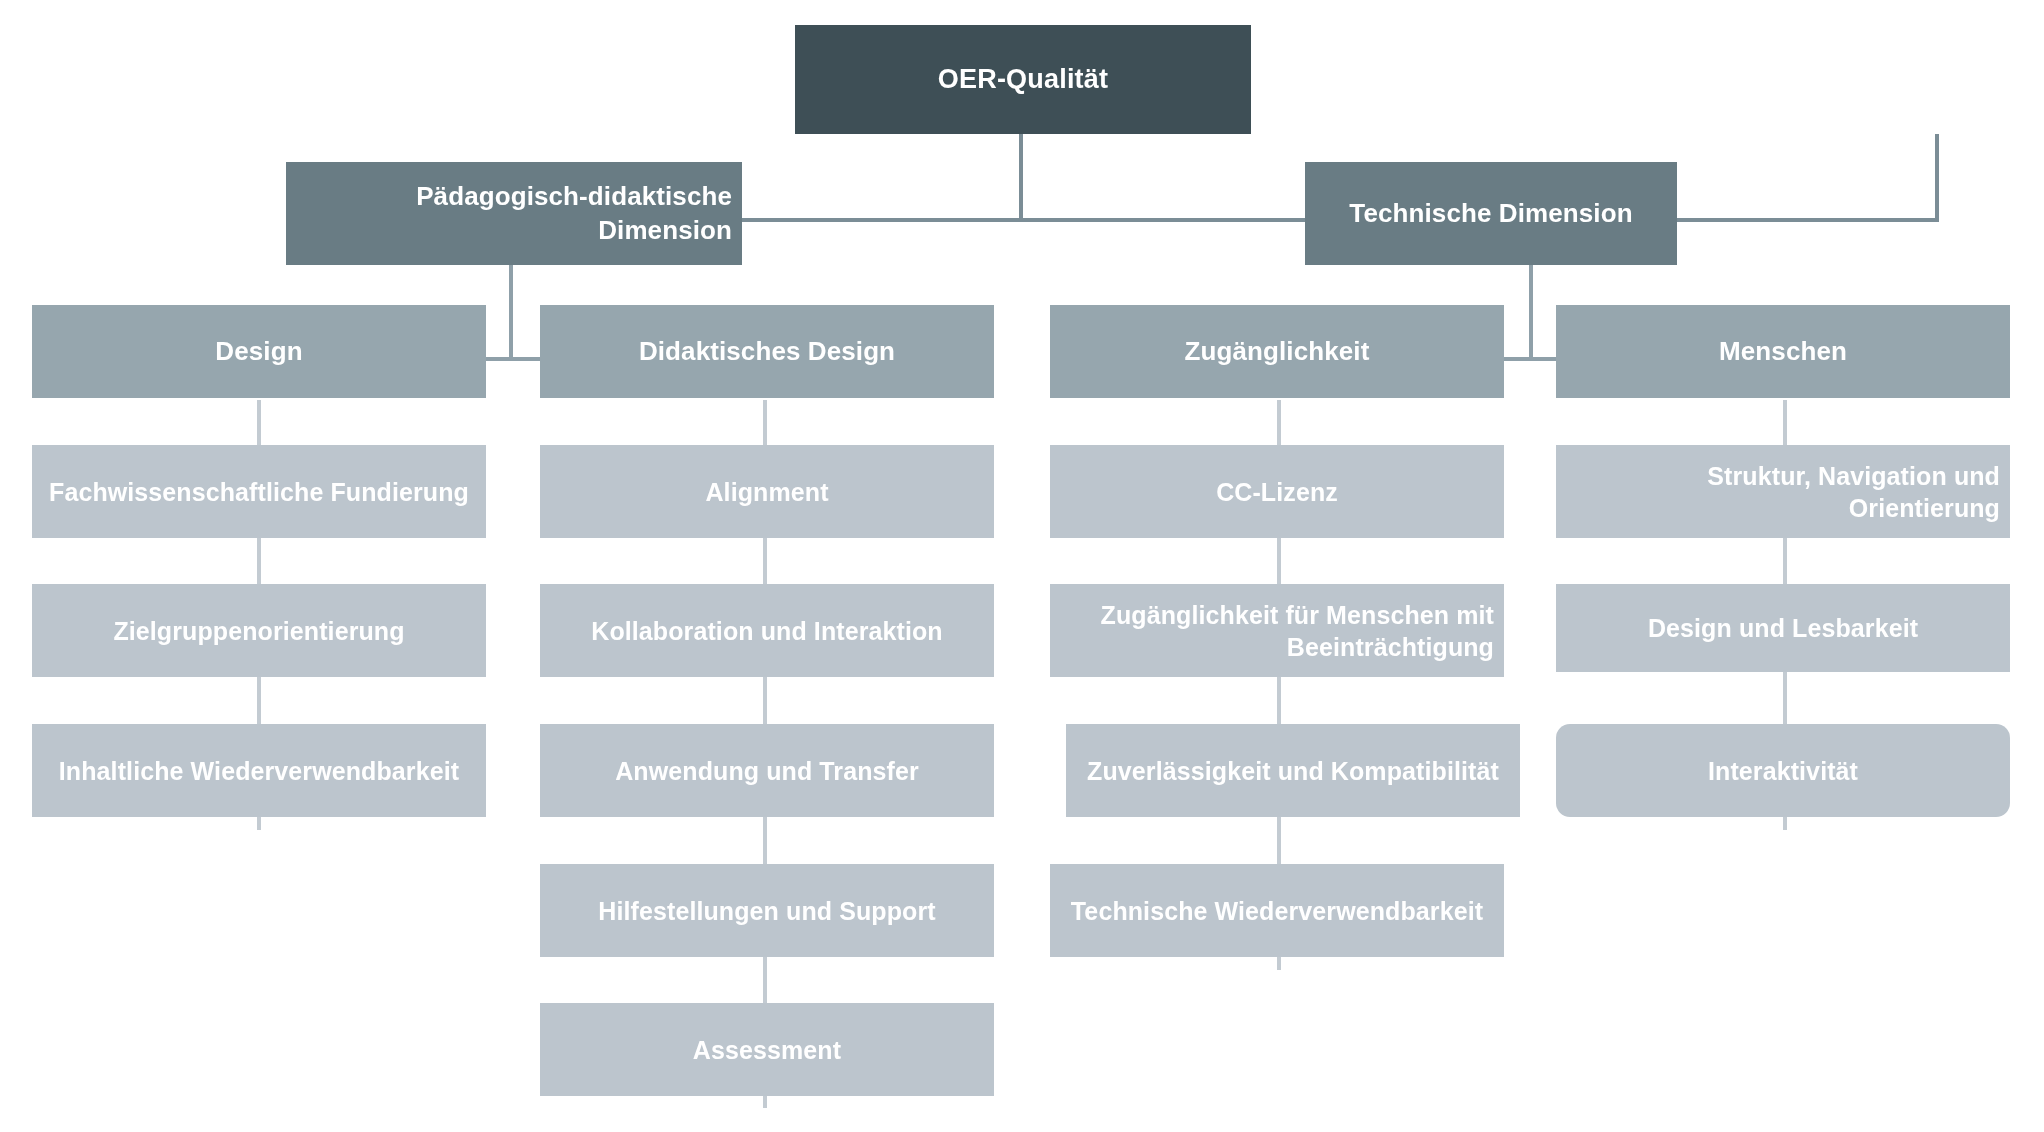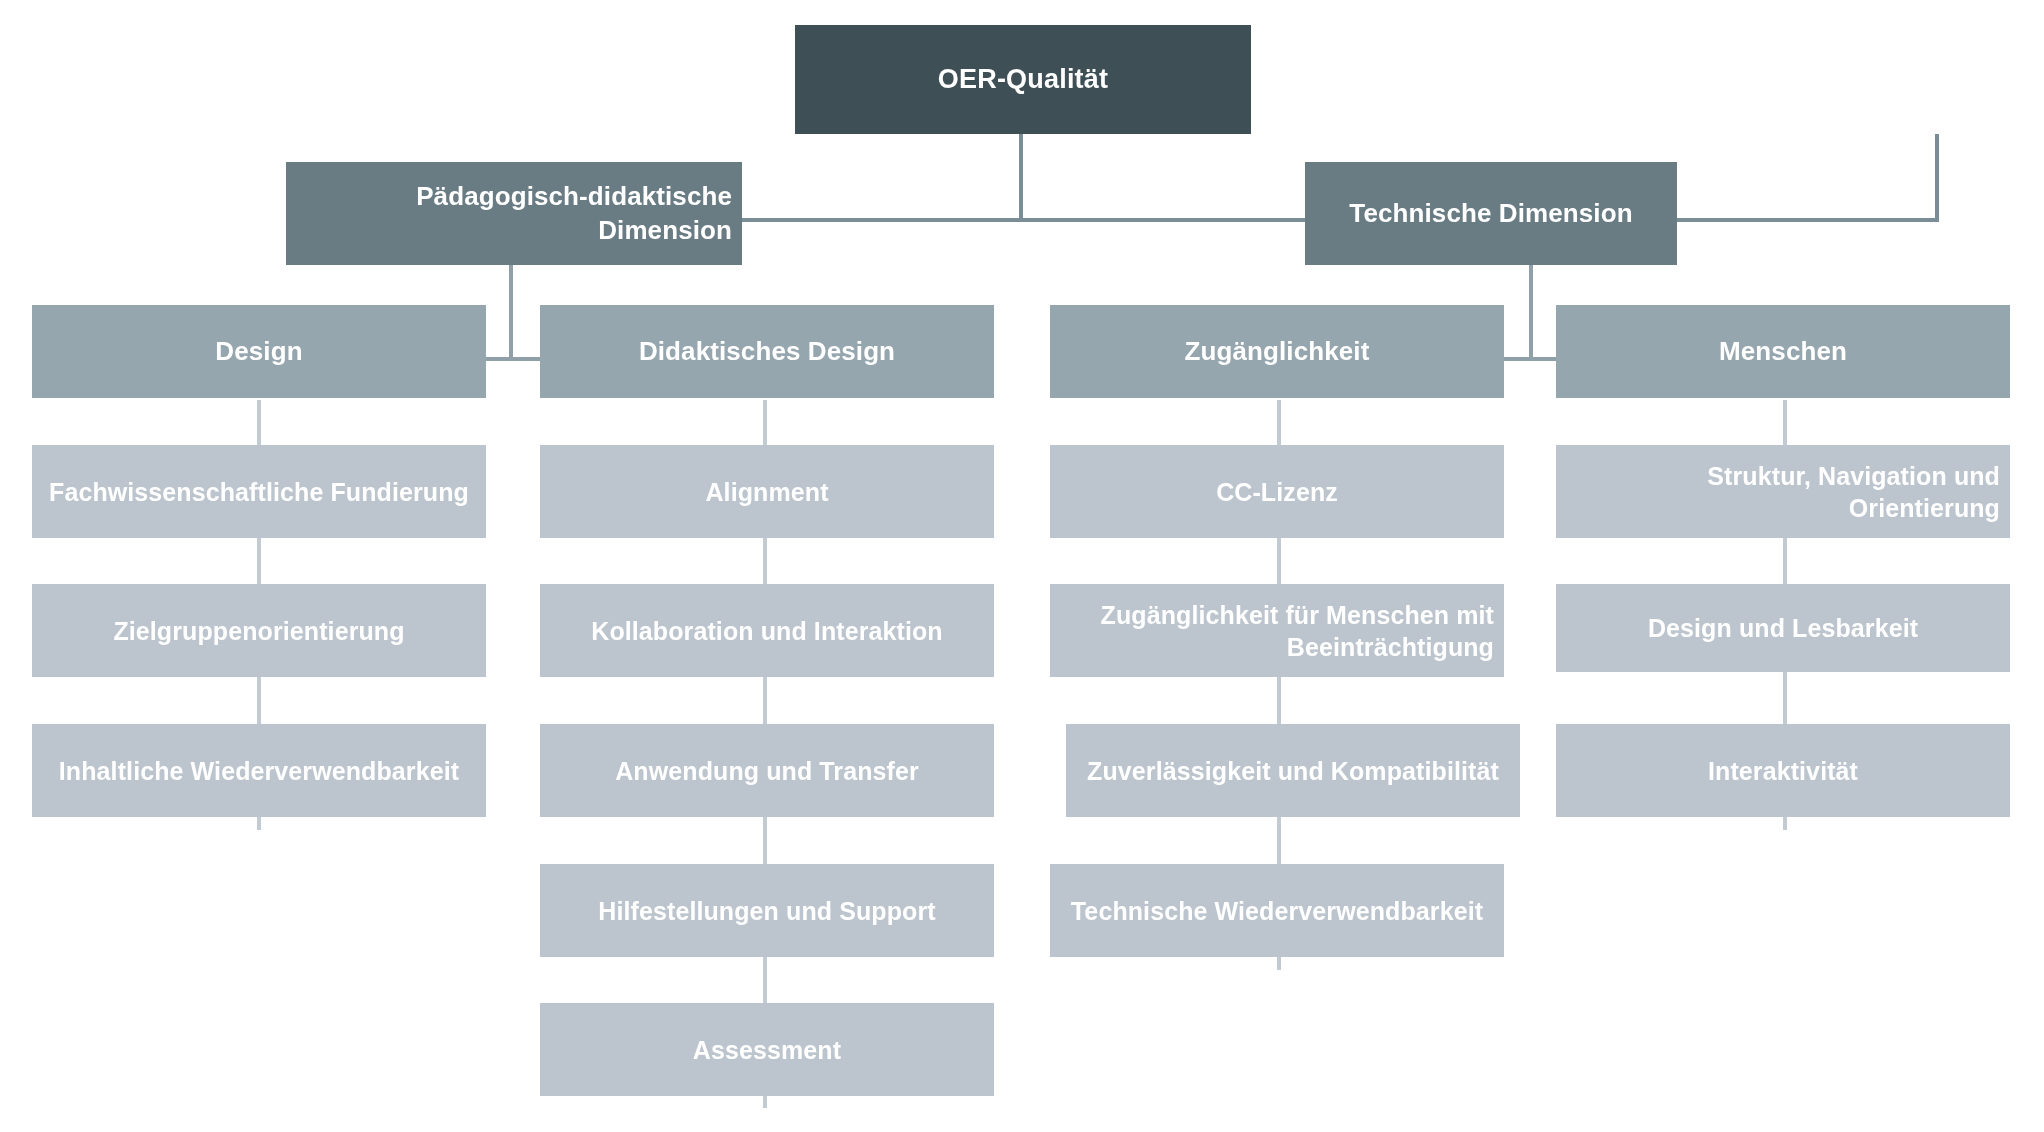--- a/index.html
+++ b/index.html
@@ -147,15 +147,15 @@
   <div class="node level-leaf" style="left:1050px; top:584px; width:454px; height:93px;">Zugänglichkeit für Menschen mit Beeinträchtigung</div>
 
   <div class="node level-leaf" style="left:1050px; top:724px; width:454px; height:93px;margin-left:16px;">Zuverlässigkeit und Kompatibilität</div>
 
   <div class="node level-leaf" style="left:1050px; top:864px; width:454px; height:93px;">Technische Wiederverwendbarkeit</div>
 
   <div class="node level-leaf" style="left:1556px; top:445px; width:454px; height:93px;">Struktur, Navigation und Orientierung</div>
 
   <div class="node level-leaf" style="left:1556px; top:584px; width:454px; height:88px;">Design und Lesbarkeit</div>
 
-  <div class="node level-leaf" style="left:1556px; top:724px; width:454px; height:93px;">Interaktivität</div>
+  <div class="node level-leaf" style="left:1556px; top:724px; width:454px; height:93px;border-radius:14px;">Interaktivität</div>
 
 </div>
 
 </body></html>

